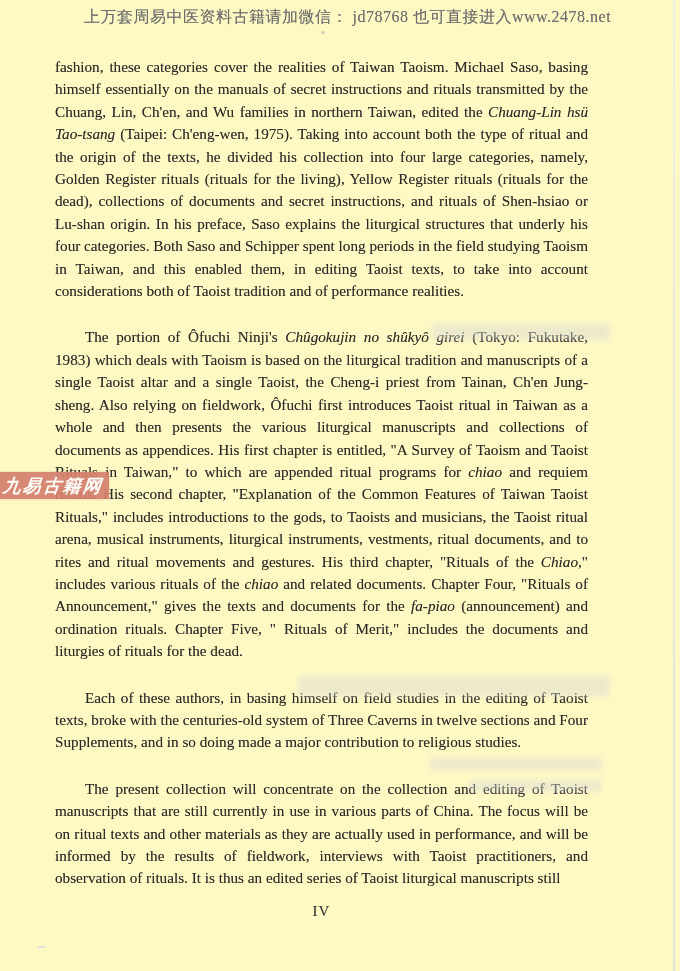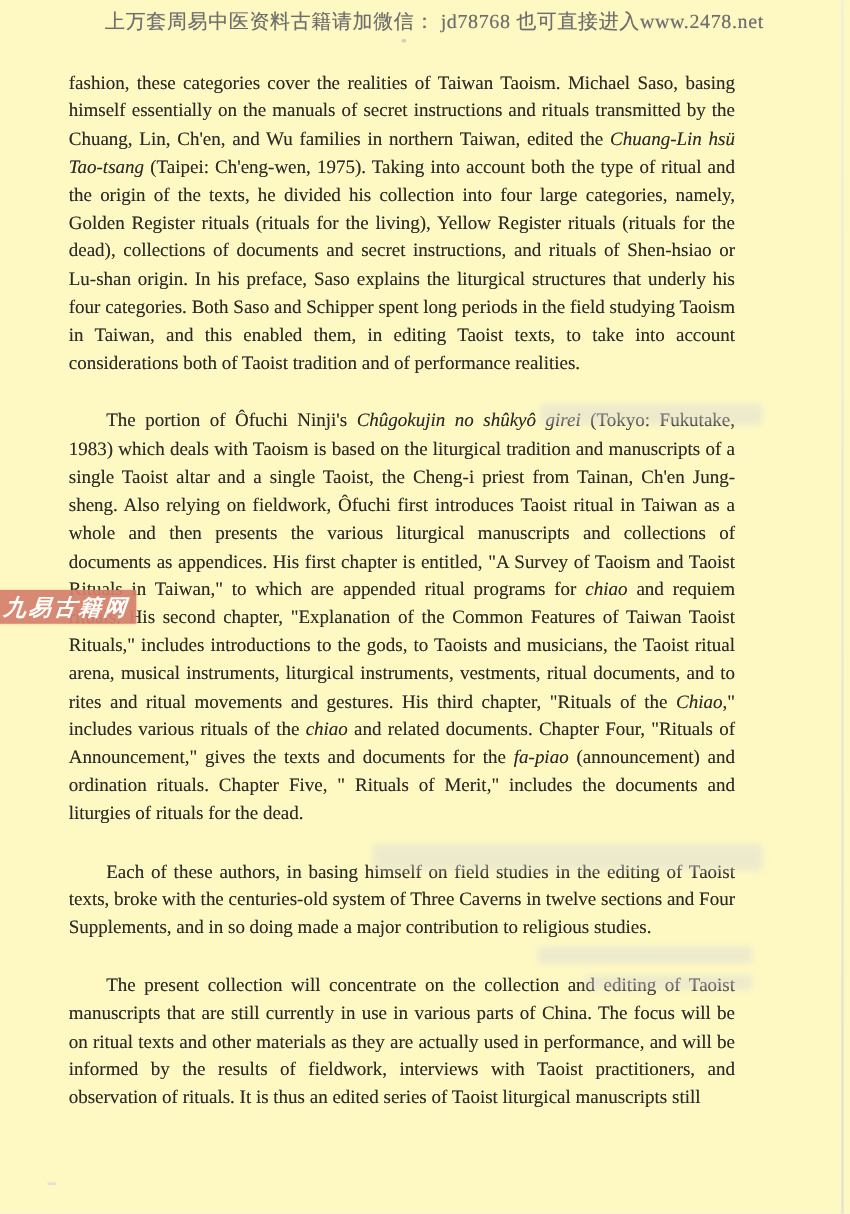--- a/index.html
+++ b/index.html
@@ -138,17 +138,18 @@
 
   <div class="ghost" id="ghost1"></div>
   <div class="ghost" id="ghost2"></div>
   <div class="ghost" id="ghost3"></div>
   <div class="ghost" id="ghost4"></div>
 
   <div class="watermark" style="background: rgb(214, 129, 109);">
     <span class="watermark-text" style="color: rgb(255, 255, 255);">九易古籍网</span>
   </div>
 
+  <div class="page-number">IV</div>
 
   <div class="edge-line"></div>
   <div class="speck2"></div>
 
 </div>
 
 </body></html>

